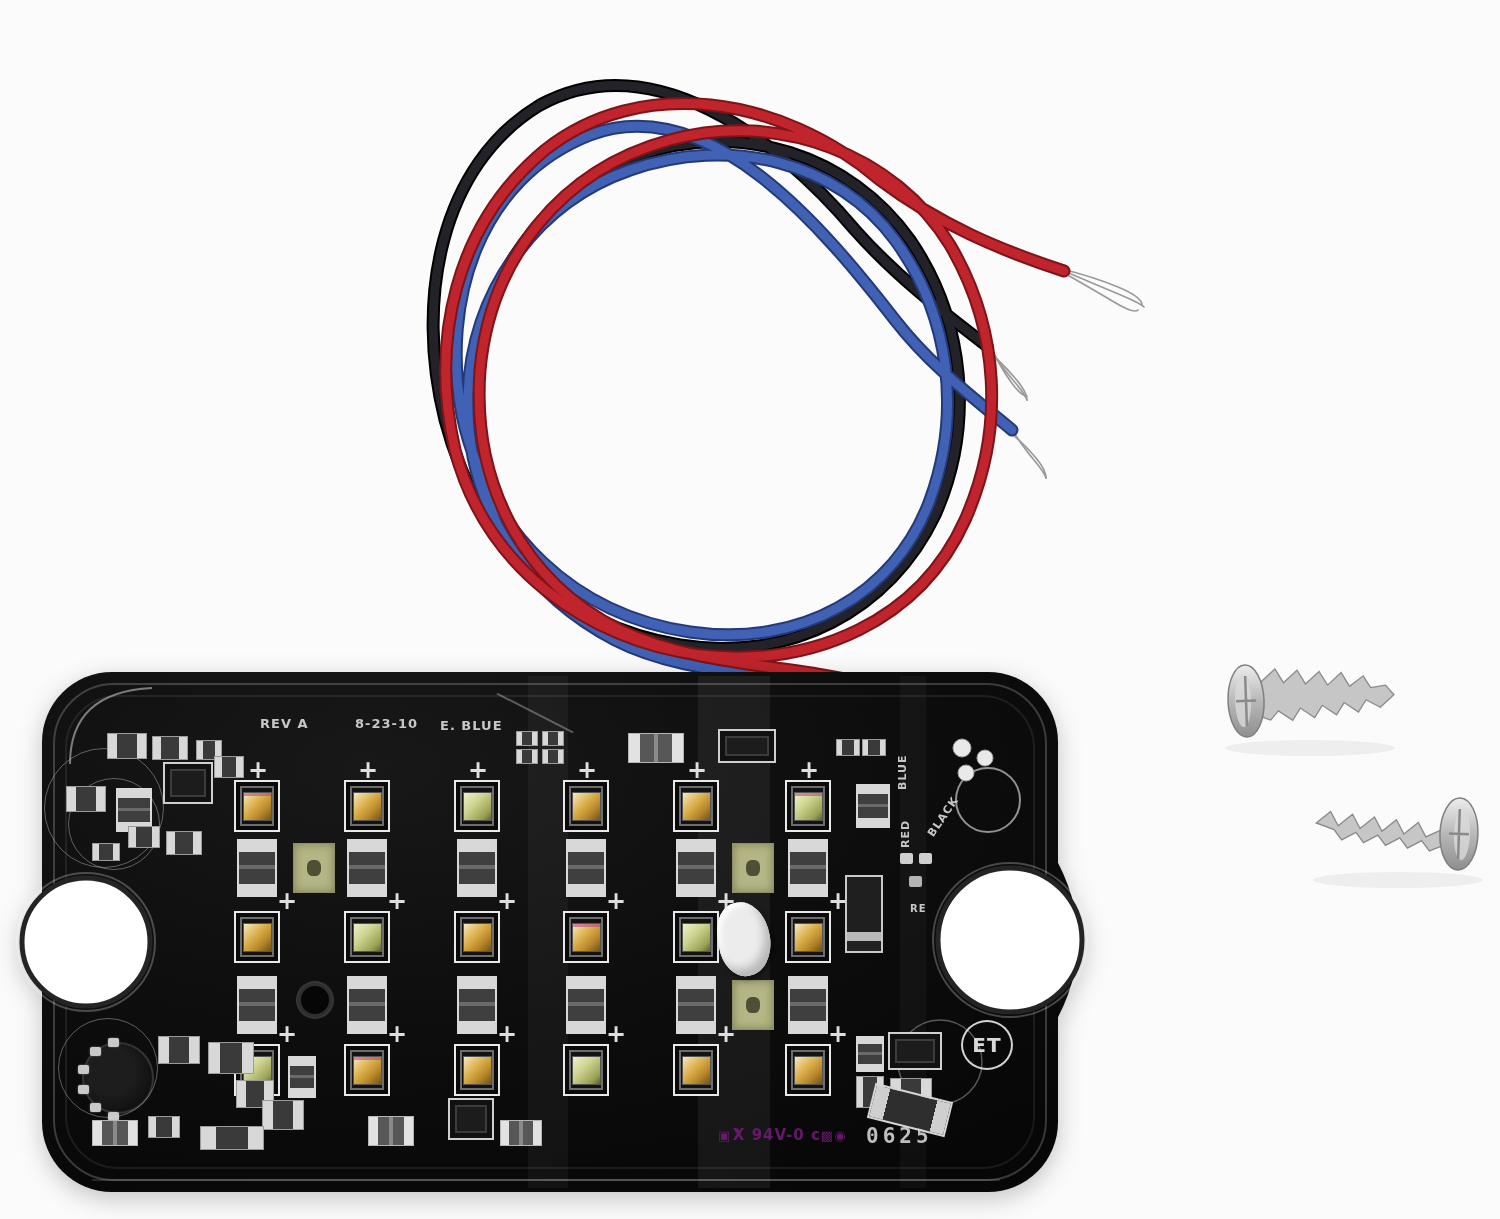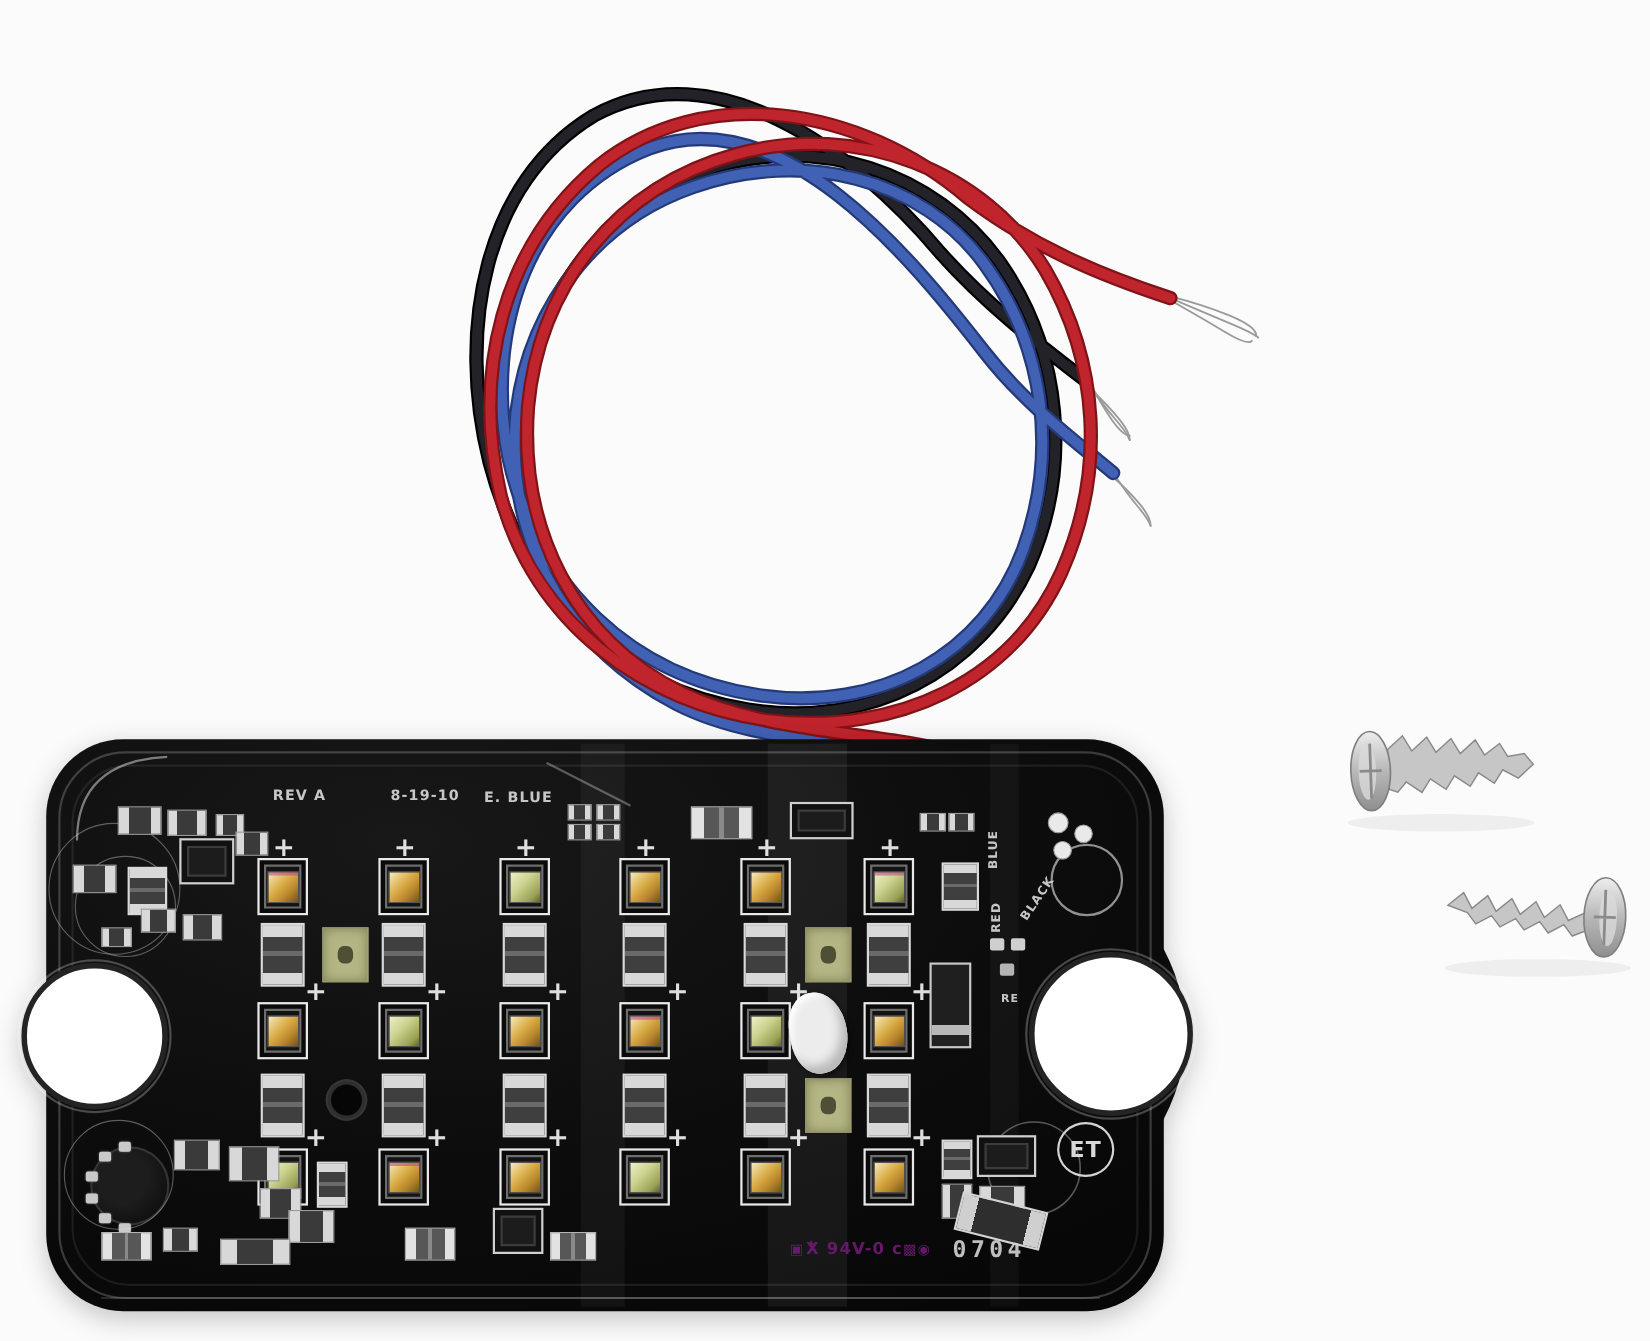--- a/index.html
+++ b/index.html
@@ -121,30 +121,30 @@
 
     <g fill="#e9e9e9" stroke="#9d9d9d">
       <circle cx="962" cy="748" r="9"></circle>
         <circle cx="985" cy="758" r="8"></circle>
         <circle cx="966" cy="773" r="8"></circle>
     </g>
   </svg>
 
   <div class="board-overlay">
     <div class="scratch"></div>
-    <div class="silk" style="left:248px;top:716px;">REV A</div>
-    <div class="silk" style="left:355px;top:716px;">8-19-10</div>
+    <div class="silk" style="left:260px;top:716px;">REV A</div>
+    <div class="silk" style="left:355px;top:716px;">8-23-10</div>
     <div class="silk" style="left:440px;top:718px;">E. BLUE</div>
     <div class="silk v" style="left:896px;top:790px;">BLUE</div>
     <div class="silk diag" style="left:925px;top:832px;">BLACK</div>
     <div class="silk v" style="left:899px;top:848px;">RED</div>
     <div class="silk" style="left:910px;top:903px;font-size:10px;">RE</div>
     <div class="et-circle">ET</div>
     <div class="cert-row"><span class="icn">▣</span><span class="tri">▴</span><span>X</span> <span>94V-0</span> <span>c</span><span class="icn">▩</span><span class="icn">◉</span></div>
-    <div class="date-code">0704</div>
+    <div class="date-code">0625</div>
     <div id="components-layer">
         <div class="cmp led" style="left: 234px; top: 780px;">
           <div class="die mag"></div>
         </div>
         <div class="cmp plus" style="left: 248px; top: 758px;">+</div>
         <div class="cmp led" style="left: 344px; top: 780px;">
           <div class="die"></div>
         </div>
         <div class="cmp plus" style="left: 358px; top: 758px;">+</div>
         <div class="cmp led" style="left: 454px; top: 780px;">

